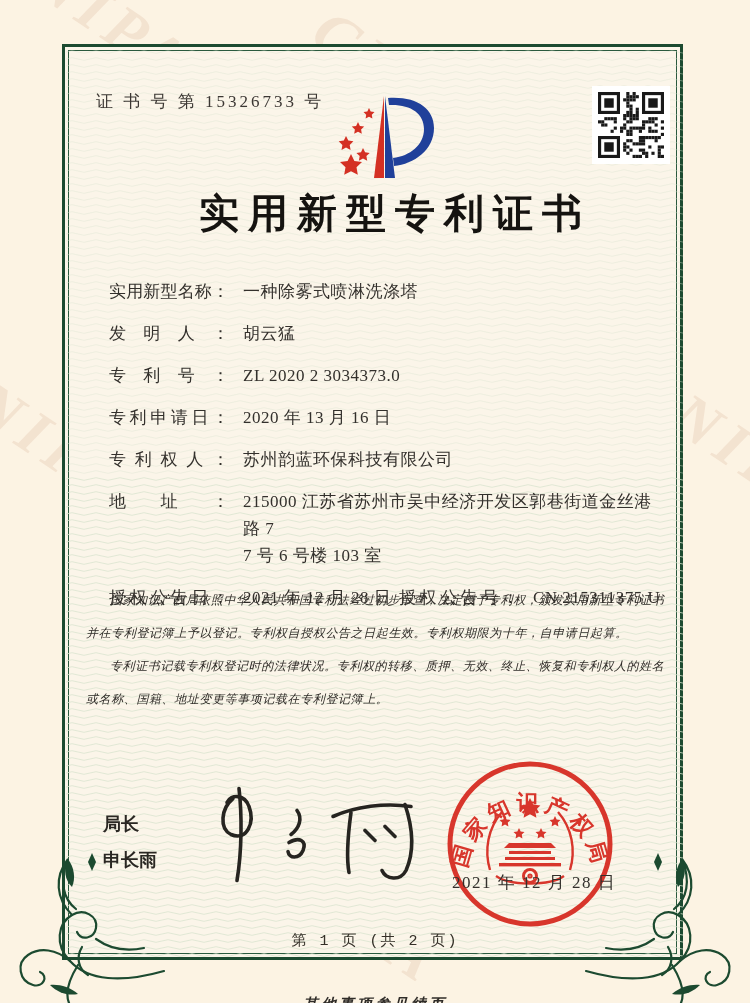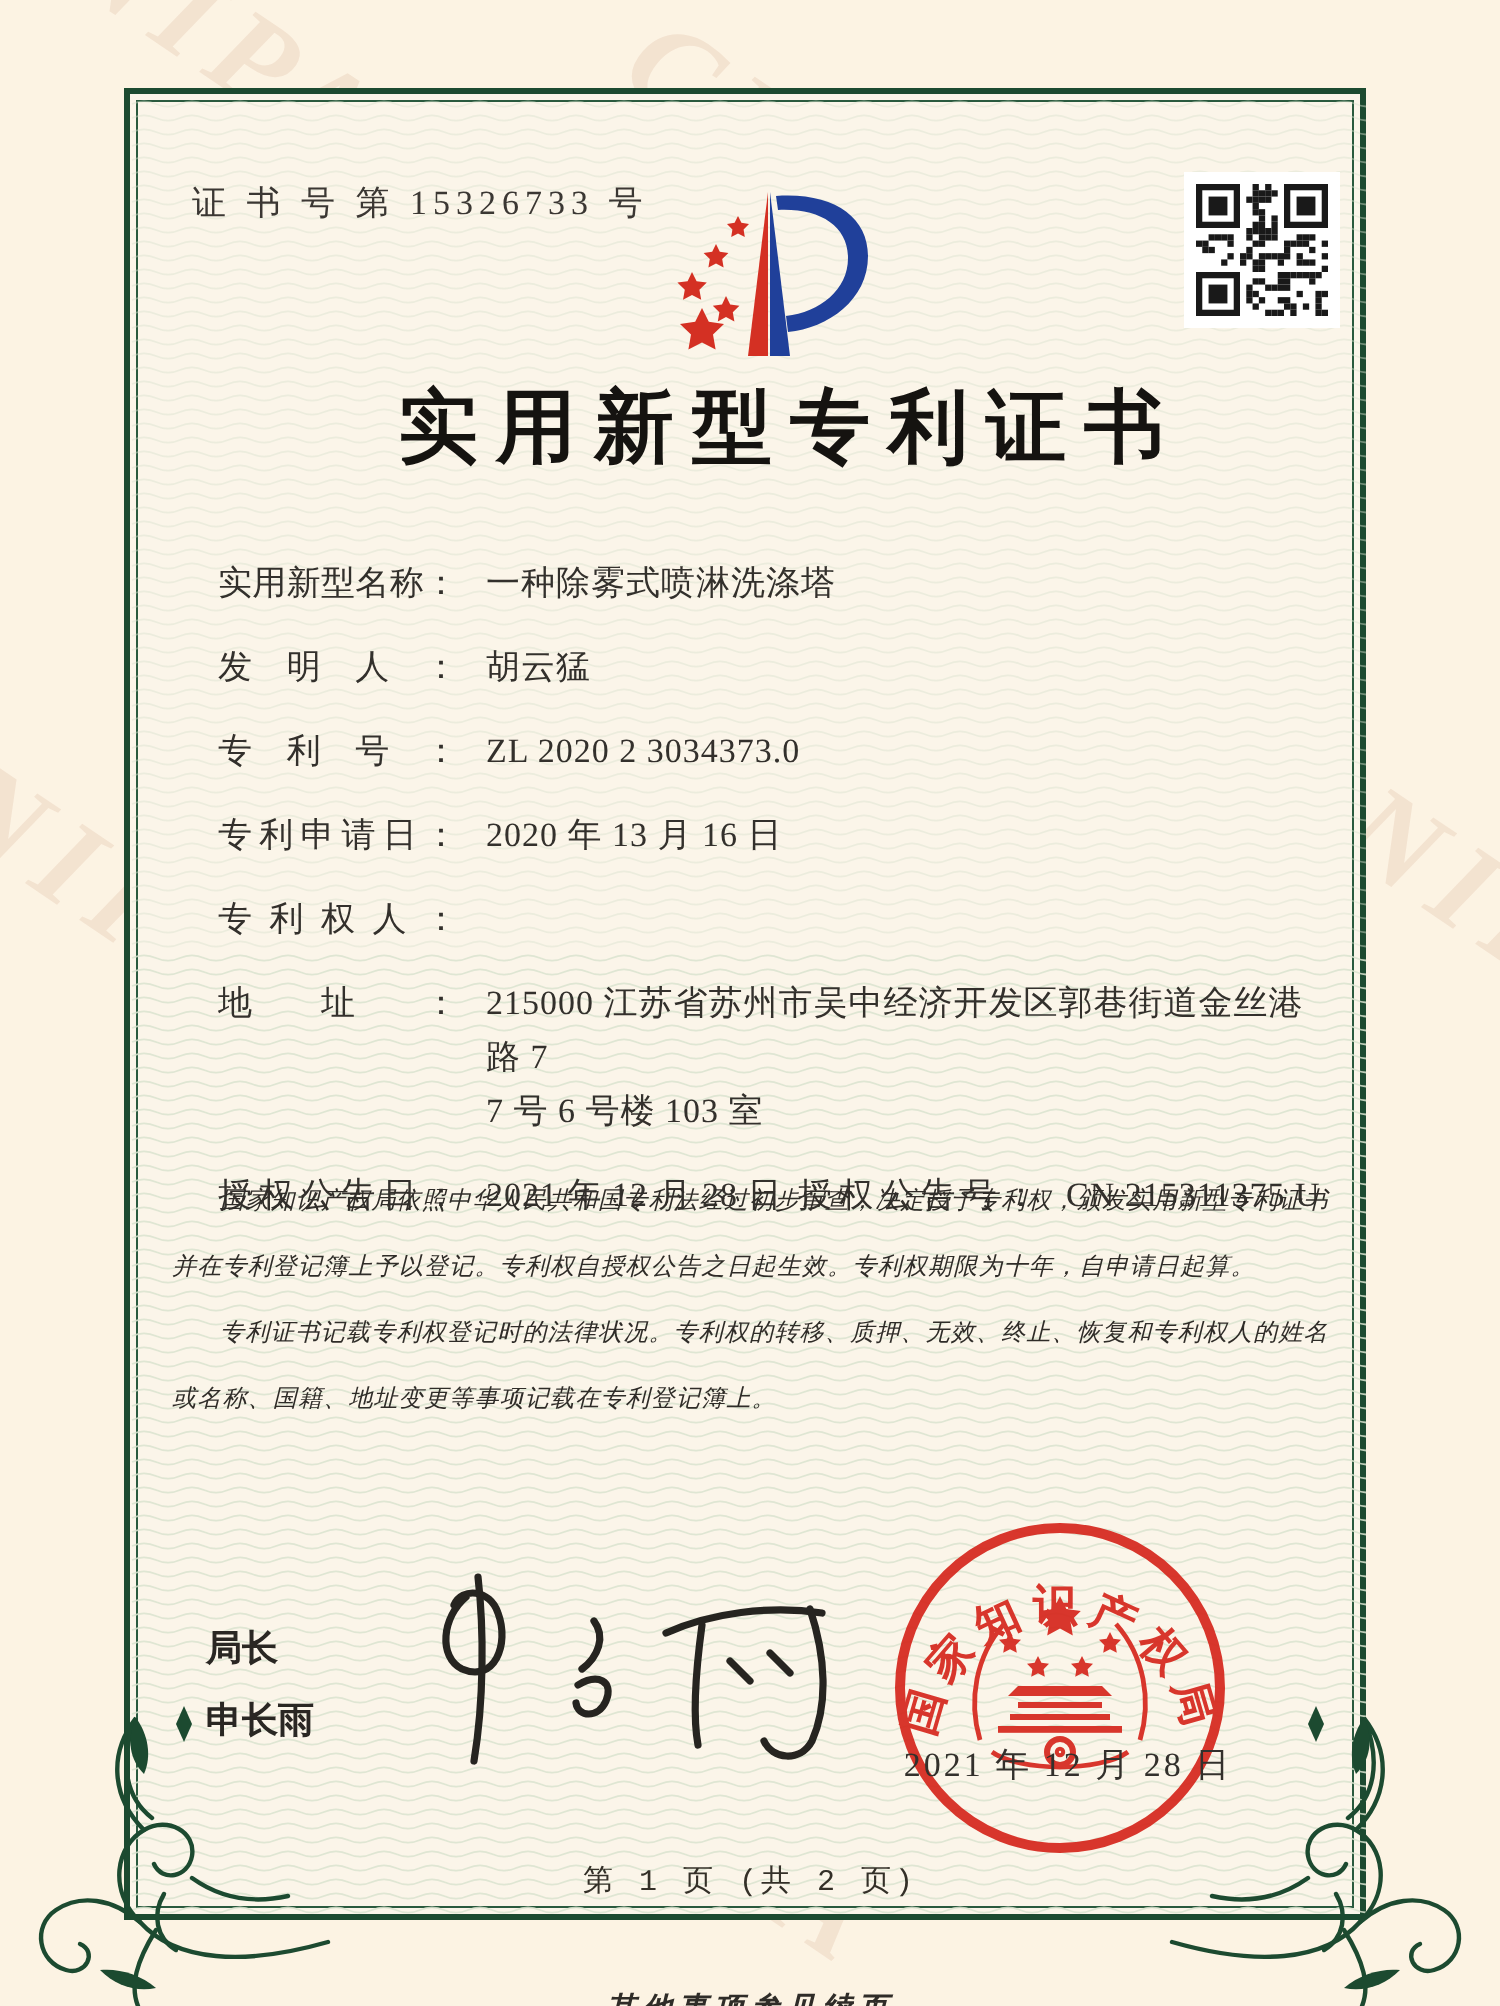--- a/index.html
+++ b/index.html
@@ -404,20 +404,21 @@
     <div class="frow">
       <span class="flabel">专利号：</span>
       <span class="fvalue">ZL 2020 2 3034373.0</span>
     </div>
     <div class="frow">
       <span class="flabel">专利申请日：</span>
       <span class="fvalue">2020 年 13 月 16 日</span>
     </div>
     <div class="frow">
       <span class="flabel">专利权人：</span>
+      <span class="fvalue">苏州韵蓝环保科技有限公司</span>
     </div>
     <div class="frow">
       <span class="flabel">地址：</span>
       <span class="fvalue">
         <span>215000 江苏省苏州市吴中经济开发区郭巷街道金丝港路 7</span>
         <span class="line2">7 号 6 号楼 103 室</span>
       </span>
     </div>
     <div class="frow grant">
       <span class="flabel">授权公告日：</span>

